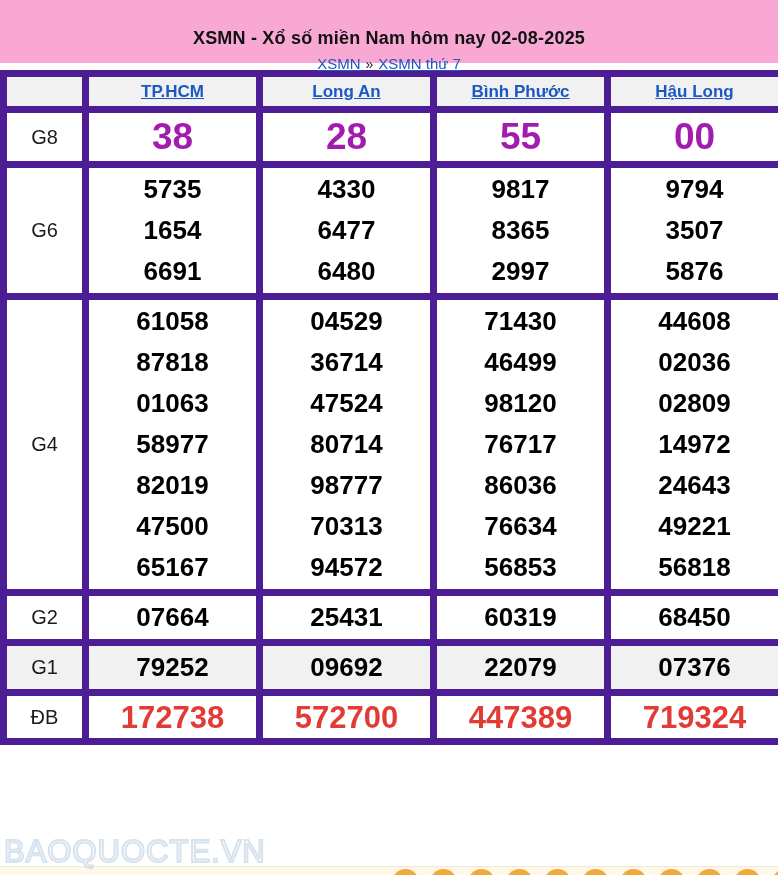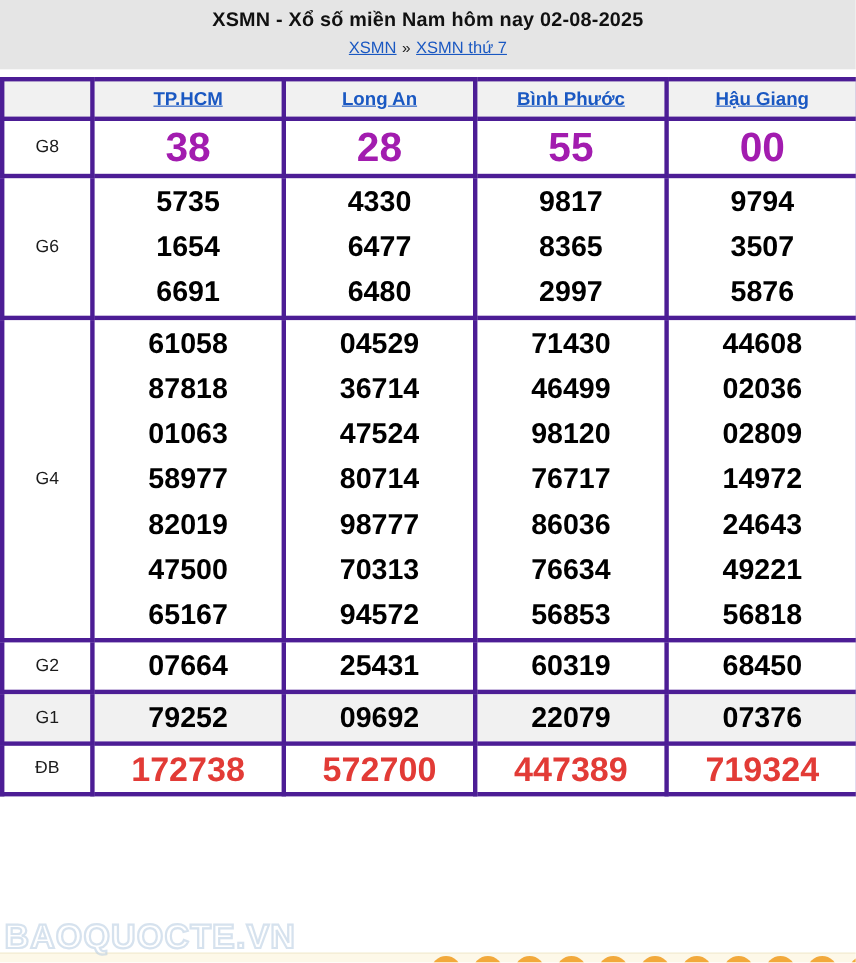--- a/index.html
+++ b/index.html
@@ -6,24 +6,24 @@
   html, body { width: 778px; height: 875px; }
   body {
     font-family: "Liberation Sans", sans-serif;
     background: #ffffff;
     position: relative;
     overflow: hidden;
   }
 
   
   .banner {
-    background: #e5e5e5;
+    background: #f9a8d4;
     width: 778px;
     height: 63px;
-    padding-top: 8px;
+    padding-top: 28px;
     text-align: center;
   }
   .banner h1 {
     font-size: 18px;
     font-weight: bold;
     color: #111;
     letter-spacing: 0.2px;
   }
   .breadcrumb {
     margin-top: 6px;
@@ -41,21 +41,21 @@
   
   table.results {
     width: 778px;
     margin-top: 7px;
     border-collapse: collapse;
     table-layout: fixed;
     border-top: 2px solid #d6d6d6;
   }
   table.results th,
   table.results td {
-    border: 4px solid #4c1d95;
+    border: 7px solid #4c1d95;
     text-align: center;
     vertical-align: middle;
     overflow: hidden;
   }
   col.c-label { width: 82px; }
   col.c-val   { width: 174px; }
 
   thead th {
     background: #f1f1f1;
     height: 36px;
@@ -65,21 +65,21 @@
     color: #1a58c2;
     font-weight: bold;
     text-decoration: underline;
     cursor: pointer;
   }
 
   tbody tr { background: #ffffff; }
   tbody tr.shade { background: #f1f1f1; }
 
   td.rowlabel {
-    font-size: 16px;
+    font-size: 20px;
     font-weight: normal;
     color: #1b1b1b;
     margin-top: 24px;
   }
   td.cell { padding: 1px 0; }
   .num {
     height: 41px;
     line-height: 41px;
     font-size: 26px;
     font-weight: bold;
@@ -99,21 +99,21 @@
     height: 40px;
     line-height: 42px;
   }
 
   
   .watermark {
     position: absolute;
     left: 4px;
     bottom: 5px;
     font-size: 31px;
-    font-weight: bold;
+    font-weight: normal;
     letter-spacing: 1px;
     color: rgba(255,255,255,0.45);
     -webkit-text-stroke: 2px rgba(174,197,222,0.5);
     pointer-events: none;
     z-index: 5;
     white-space: nowrap;
   }
 
   
   .balls-strip {
@@ -153,21 +153,21 @@
       <col class="c-val">
       <col class="c-val">
       <col class="c-val">
   </colgroup>
   <thead>
     <tr>
       <th></th>
     <th><a class="col-link">TP.HCM</a></th>
         <th><a class="col-link">Long An</a></th>
         <th><a class="col-link">Bình Phước</a></th>
-        <th><a class="col-link">Hậu Giang</a></th>
+        <th><a class="col-link">Hậu Long</a></th>
       </tr>
   </thead>
   <tbody>
       <tr class="g8">
         <td class="rowlabel">G8</td>
         <td class="cell">
           <div class="num">38</div>
         </td>
         <td class="cell">
           <div class="num">28</div>

